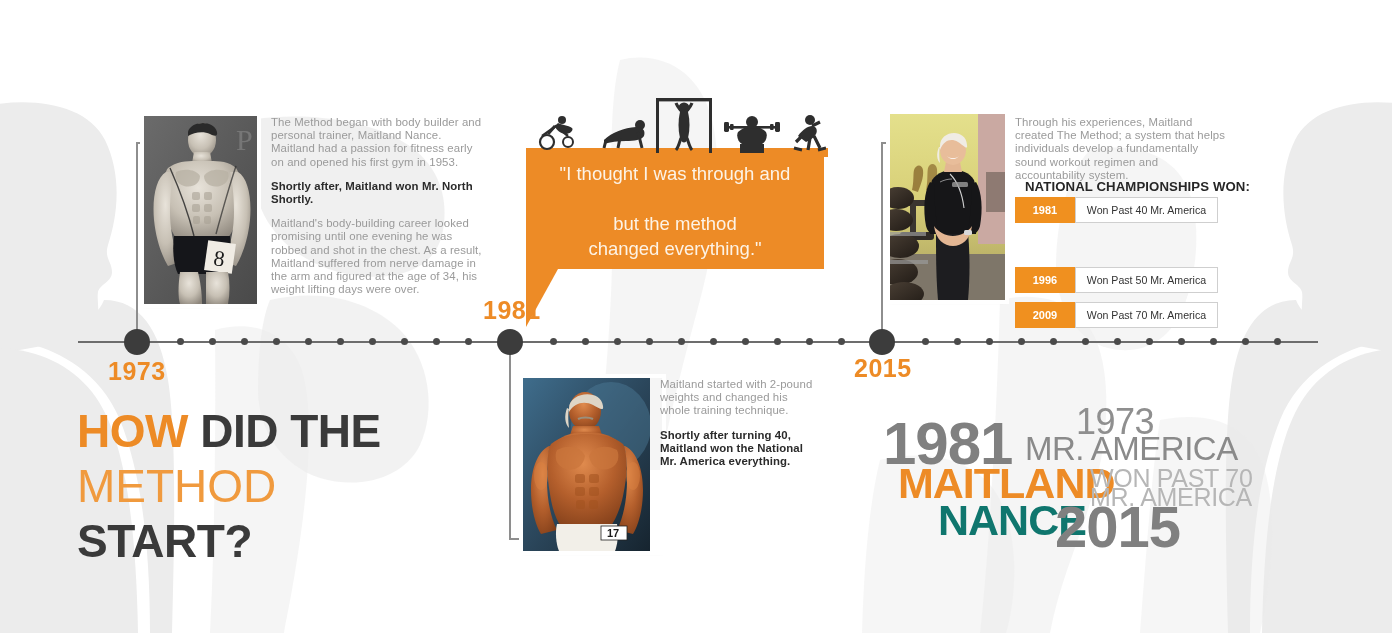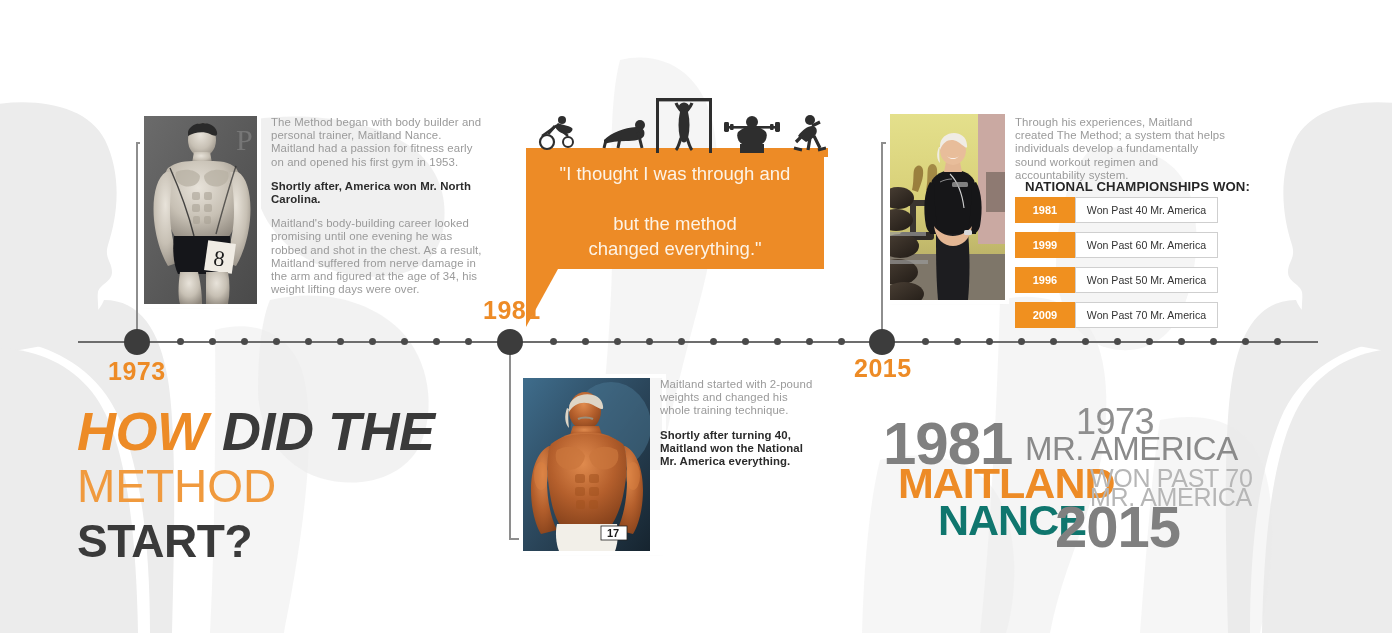--- a/index.html
+++ b/index.html
@@ -84,21 +84,21 @@
     font-weight:bold; display:flex; align-items:center; justify-content:center;
   }
   .champ-label {
     width:143px; background:#ffffff; border:1px solid #cfcfcf;
     color:#333333; font-size:10.6px; display:flex; align-items:center;
     justify-content:center;
   }
 
   
   .headline { position:absolute; z-index:6; }
-  .headline .l1 { font-size:54px; font-weight:bold; letter-spacing:-0.5px; line-height:55px;font-style:italic; }
+  .headline .l1 { font-size:46px; font-weight:bold; letter-spacing:-0.5px; line-height:55px; }
   .headline .l2 { font-size:46px; font-weight:normal; letter-spacing:0px; line-height:55px; color:#F09A3E; }
   .headline .l3 { font-size:46px; font-weight:bold; letter-spacing:-0.5px; line-height:55px; color:#3a3a3a; }
   .hl-or { color:#ED8B26; }
   .hl-dk { color:#3a3a3a; }
 
   
   .cloud { position:absolute; z-index:6; }
   .cw { position:absolute; white-space:nowrap; line-height:1; }
   .cw-1981 { font-size:60px; font-weight:bold; color:#808080; letter-spacing:-1px; }
   .cw-mramerica1 { font-size:33px; font-weight:normal; color:#8a8a8a; letter-spacing:-0.5px; }
@@ -270,21 +270,21 @@
       <path d="M36 156 C34 170, 34 182, 36 188 L58 188 C58 176, 56 164, 54 156 Z" fill="url(#skin)"></path>
       <path d="M62 156 C62 166, 62 178, 62 188 L84 188 C86 178, 86 166, 84 156 Z" fill="url(#skin)"></path>
 
       <path d="M26 52 C34 70, 44 96, 50 120" stroke="#2b2b2b" stroke-width="1.4" fill="none" opacity="0.85"></path>
       <path d="M92 50 C86 68, 78 96, 72 118" stroke="#2b2b2b" stroke-width="1.4" fill="none" opacity="0.7"></path>
     </svg>
   </div>
 
   <div class="txt" style="left:271px; top:116px; width:212px;">
     <p>The Method began with body builder and personal trainer, Maitland Nance. Maitland had a passion for fitness early on and opened his first gym in 1953.</p>
-    <p class="bold">Shortly after, America won Mr. North Carolina.</p>
+    <p class="bold">Shortly after, Maitland won Mr. North Shortly.</p>
     <p>Maitland's body-building career looked promising until one evening he was robbed and shot in the chest. As a result, Maitland suffered from nerve damage in the arm and figured at the age of 34, his weight lifting days were over.</p>
   </div>
 
   <div class="icons-strip" style="left:536px; top:92px; width:290px; height:62px;">
     <svg width="290" height="62" viewBox="0 0 290 62" xmlns="http://www.w3.org/2000/svg">
       <g fill="#2e2e2e">
 
         <g>
           <circle cx="11" cy="50" r="7" fill="none" stroke="#2e2e2e" stroke-width="2.2"></circle>
           <circle cx="32" cy="50" r="5" fill="none" stroke="#2e2e2e" stroke-width="2"></circle>
@@ -475,24 +475,20 @@
   <div class="txt" style="left:1015px; top:116px; width:212px;">
     <p>Through his experiences, Maitland created The Method; a system that helps individuals develop a fundamentally sound workout regimen and accountability system.</p>
   </div>
 
   <div class="champ-title" style="left:1015px; top:179px;padding-left:10px;">NATIONAL CHAMPIONSHIPS WON:</div>
 
   <div class="champ-row" style="left:1015px; top:197px;">
     <div class="champ-year">1981</div>
     <div class="champ-label">Won Past 40 Mr. America</div>
   </div>
-  <div class="champ-row" style="left:1015px; top:232px;">
-    <div class="champ-year">1999</div>
-    <div class="champ-label">Won Past 60 Mr. America</div>
-  </div>
   <div class="champ-row" style="left:1015px; top:267px;">
     <div class="champ-year">1996</div>
     <div class="champ-label">Won Past 50 Mr. America</div>
   </div>
   <div class="champ-row" style="left:1015px; top:302px;">
     <div class="champ-year">2009</div>
     <div class="champ-label">Won Past 70 Mr. America</div>
   </div>
 
   <div class="headline" style="left:77px; top:404px;">

